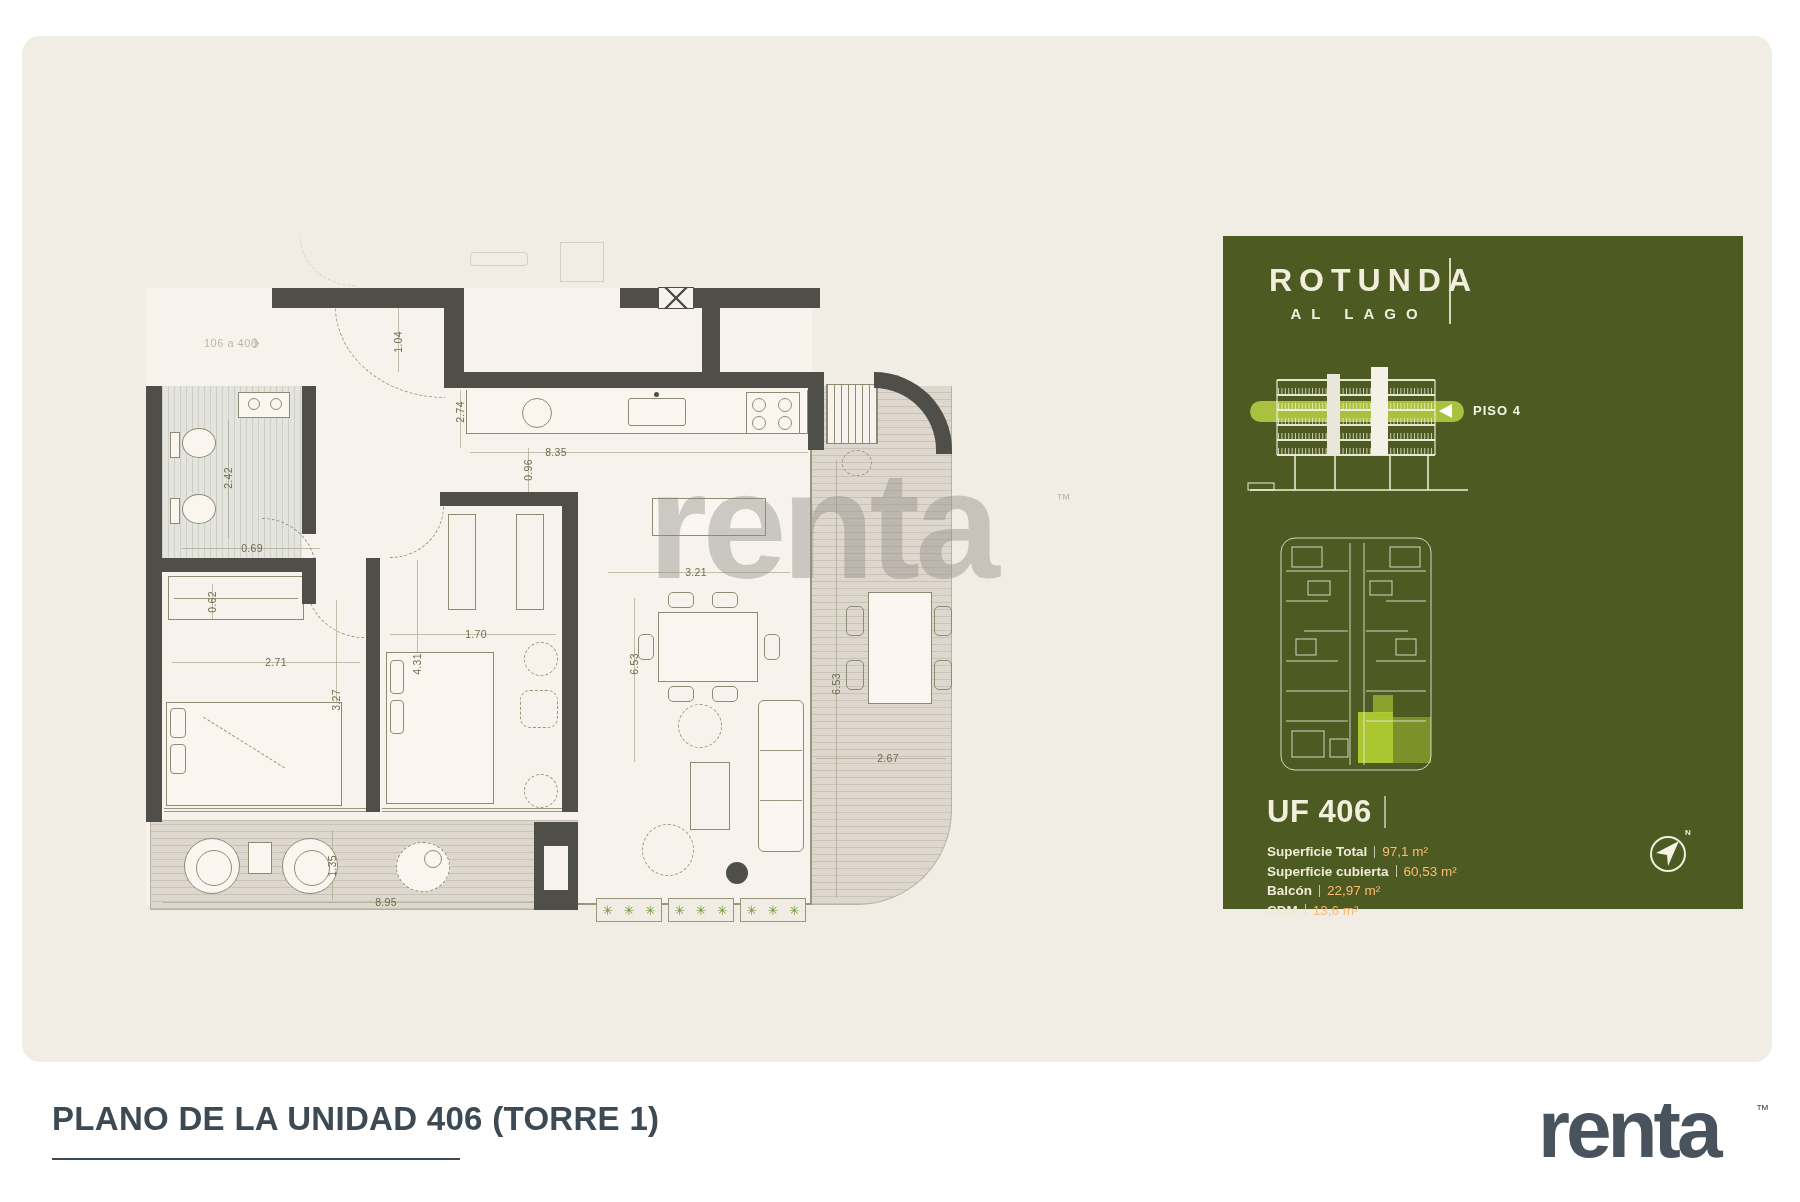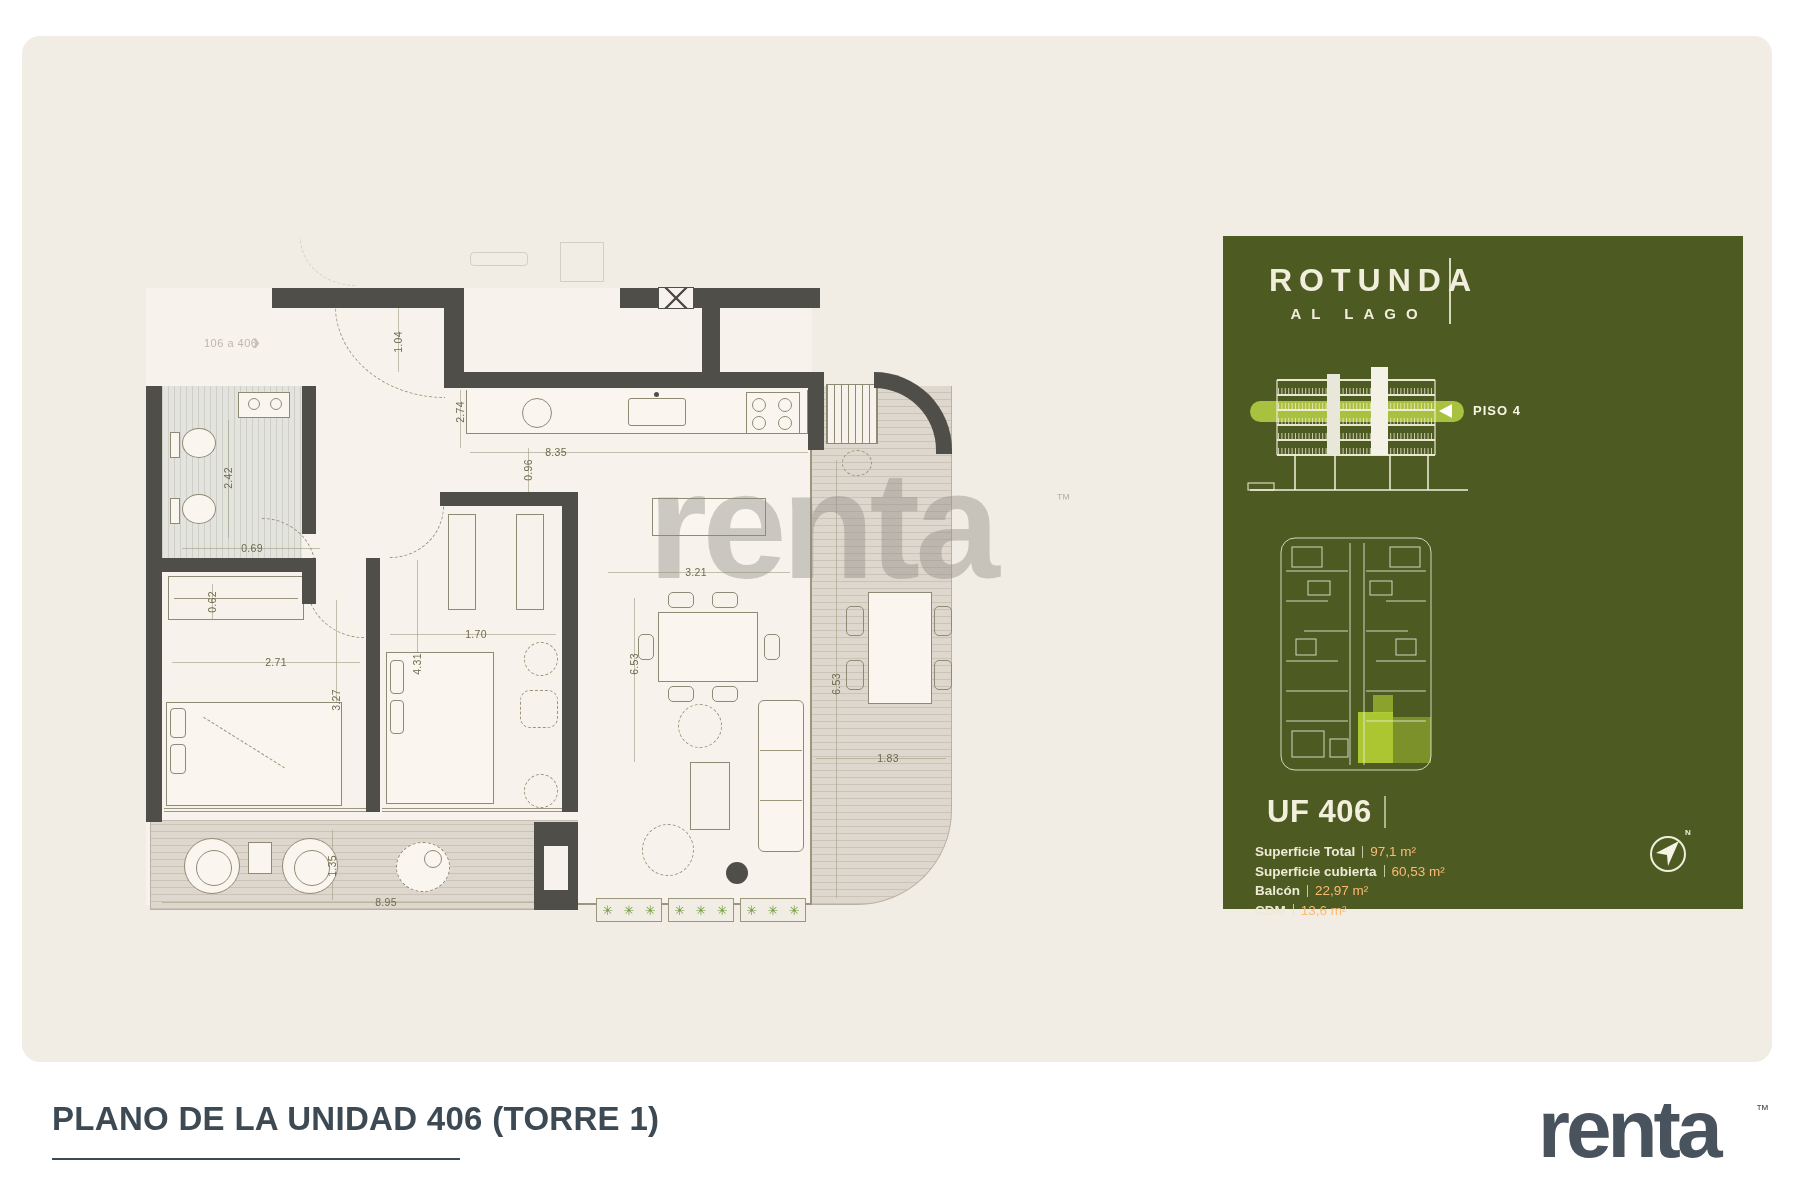--- a/index.html
+++ b/index.html
@@ -32,21 +32,21 @@
   #brand{left:30px;top:26px;width:180px;text-align:center;color:#f1eedb;margin-left:16px;}
   #brand-name{font-size:32px;font-weight:bold;letter-spacing:7px;}
   #brand-sub{font-size:15px;font-weight:bold;letter-spacing:10px;margin-top:6px;}
   #brand-divider{left:226px;top:22px;width:2px;height:66px;background:#f1eedb;opacity:.85;}
   #floor-band{left:27px;top:165px;width:214px;height:21px;background:#a9c13e;border-radius:11px;}
   #floor-band-arrow{left:216px;top:168px;width:0;height:0;border-top:7px solid transparent;border-bottom:7px solid transparent;border-right:13px solid #ffffff;}
   #floor-badge{left:250px;top:167px;font-size:13px;font-weight:bold;color:#f6f4e4;letter-spacing:1px;}
   #unit-title-row{left:44px;top:558px;display:flex;align-items:center;gap:12px;color:#f2efdd;}
   #unit-title-row .big{font-size:31px;font-weight:bold;letter-spacing:.5px;}
   #unit-title-div{width:2px;height:32px;background:#f2efdd;opacity:.6;}
-  #specs{left:32px;top:606px;color:#eeead6;}
+  #specs{left:44px;top:606px;color:#eeead6;}
   .specrow{display:flex;align-items:center;height:19.5px;font-size:13.5px;}
   .speclabel{font-weight:bold;}
   .specsep{width:1px;height:12px;background:#e6e2c8;opacity:.8;margin:0 7px;}
   .specval{font-weight:normal;color:#fdba74;}
   
   #page-title{left:52px;top:1100px;font-size:33px;font-weight:bold;color:#3d4a54;letter-spacing:.3px;}
   #title-underline{left:52px;top:1158px;width:408px;height:2px;background:#3d4a54;}
   #logo{left:1538px;top:1082px;font-size:82px;font-weight:bold;letter-spacing:-4px;color:#48535d;}
   #logo-tm{left:1756px;top:1102px;font-size:13px;color:#48535d;}
   .plantbox{position:absolute;border:1px solid #9a977e;height:24px;width:66px;display:flex;align-items:center;justify-content:space-around;background:#f1ece4;box-sizing:border-box;}
@@ -198,21 +198,21 @@
       <span class="dimlbl" style="left: 228px; top: 478px; transform: translate(-50%, -50%) rotate(-90deg);">2.42</span>
       <span class="dimlbl" style="left: 252px; top: 548px; transform: translate(-50%, -50%) rotate(0deg);">0.69</span>
       <span class="dimlbl" style="left: 212px; top: 602px; transform: translate(-50%, -50%) rotate(-90deg);">0.62</span>
       <span class="dimlbl" style="left: 276px; top: 662px; transform: translate(-50%, -50%) rotate(0deg);">2.71</span>
       <span class="dimlbl" style="left: 336px; top: 700px; transform: translate(-50%, -50%) rotate(-90deg);">3.27</span>
       <span class="dimlbl" style="left: 417px; top: 664px; transform: translate(-50%, -50%) rotate(-90deg);">4.31</span>
       <span class="dimlbl" style="left: 476px; top: 634px; transform: translate(-50%, -50%) rotate(0deg);">1.70</span>
       <span class="dimlbl" style="left: 696px; top: 572px; transform: translate(-50%, -50%) rotate(0deg);">3.21</span>
       <span class="dimlbl" style="left: 634px; top: 664px; transform: translate(-50%, -50%) rotate(-90deg);">6.53</span>
       <span class="dimlbl" style="left: 836px; top: 684px; transform: translate(-50%, -50%) rotate(-90deg);">6.53</span>
-      <span class="dimlbl" style="left: 888px; top: 758px; transform: translate(-50%, -50%) rotate(0deg);">1.83</span>
+      <span class="dimlbl" style="left: 888px; top: 758px; transform: translate(-50%, -50%) rotate(0deg);">2.67</span>
       <span class="dimlbl" style="left: 332px; top: 866px; transform: translate(-50%, -50%) rotate(-90deg);">1.35</span>
       <span class="dimlbl" style="left: 386px; top: 902px; transform: translate(-50%, -50%) rotate(0deg);">8.95</span>
     </div>
 
   <div id="plants-layer" class="abs" style="left:0;top:0;">
       <div class="plantbox" style="left: 596px; top: 898px;">
         <span class="plant">✳</span>
         <span class="plant">✳</span>
         <span class="plant">✳</span>
       </div>

